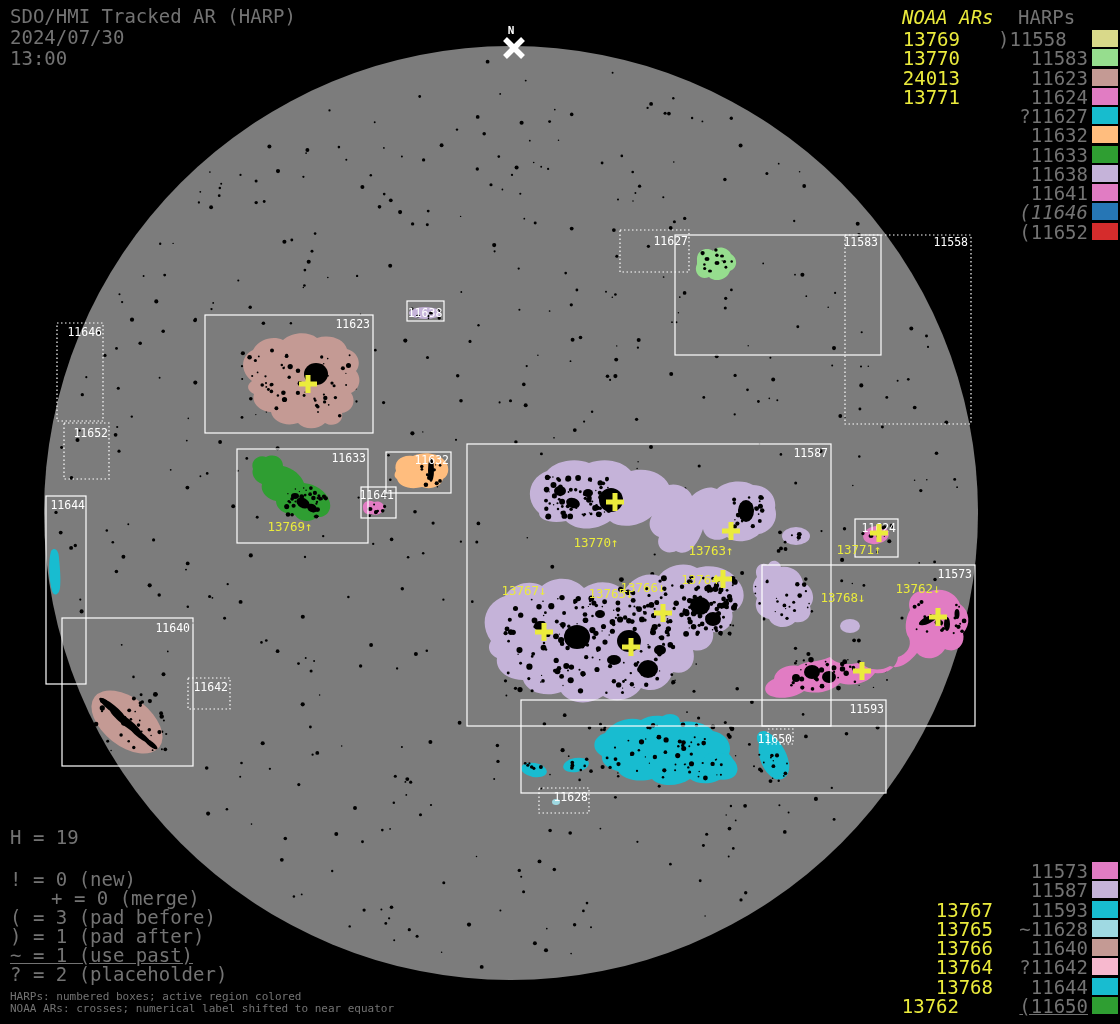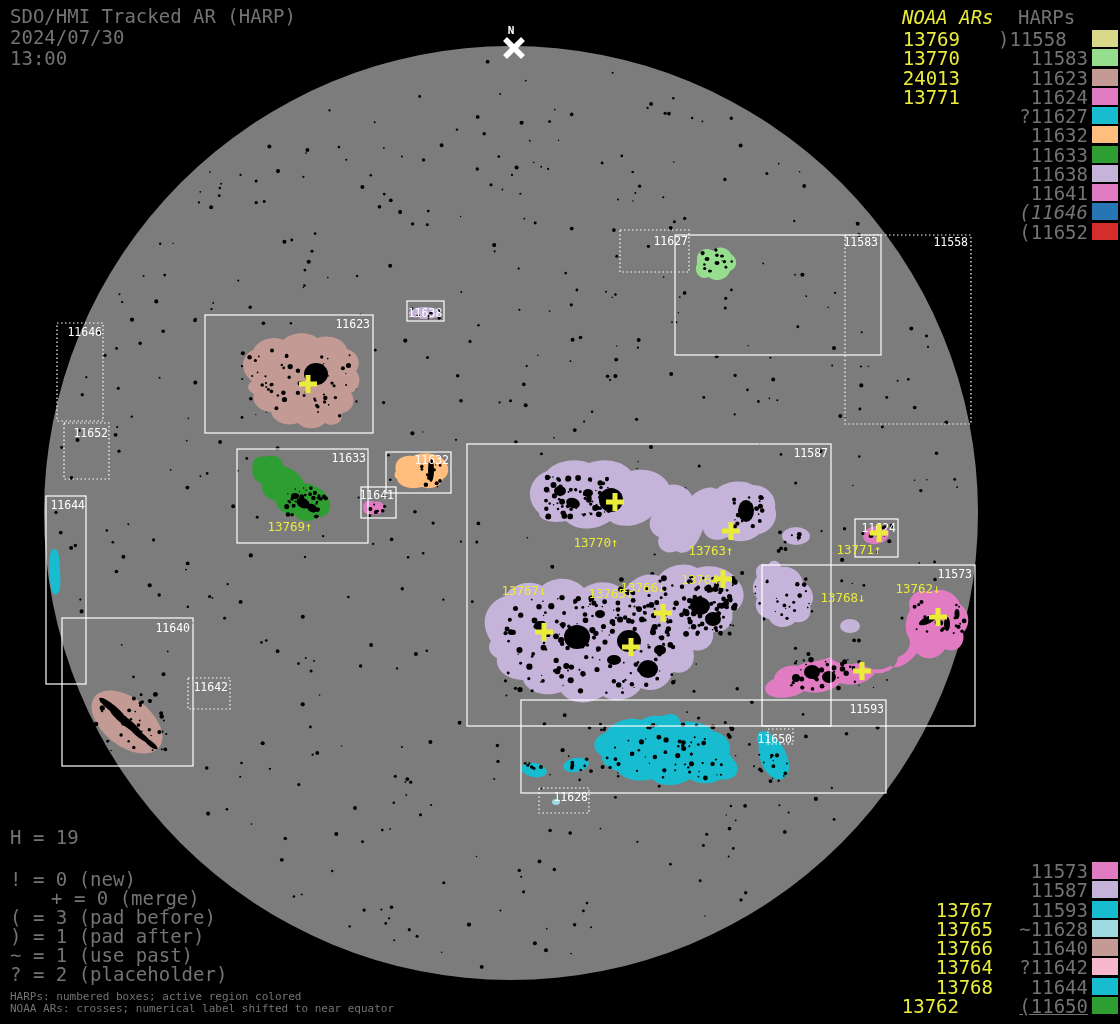--- a/index.html
+++ b/index.html
@@ -1526,20 +1526,20 @@
       <div class="abs white mono19" style="left: 998px; top: 995.75px; width: 90px; text-align: right; text-decoration: underline;">(11650</div>
       <div class="swatch" style="left: 1092px; top: 996.75px; background: rgb(47, 158, 50);"></div>
     </div>
 
   <div class="abs white mono19" style="left:10px;top:827px;">H = 19</div>
   <div id="stats-lines">
       <div class="abs white mono19" style="left: 10px; top: 869px;">! = 0 (new)</div>
       <div class="abs white mono19" style="left: 10px; top: 888px; margin-left: 41px;">+ = 0 (merge)</div>
       <div class="abs white mono19" style="left: 10px; top: 907px;">( = 3 (pad before)</div>
       <div class="abs white mono19" style="left: 10px; top: 926px;">) = 1 (pad after)</div>
-      <div class="abs white mono19" style="left: 10px; top: 945px;">~ = 1 (use past)</div>
+      <div class="abs white mono19" style="left: 10px; top: 945px; text-decoration: underline;">~ = 1 (use past)</div>
       <div class="abs white mono19" style="left: 10px; top: 964px;">? = 2 (placeholder)</div>
     </div>
   <div id="footer-lines">
       <div class="abs white mono11" style="left: 10px; top: 991px;">HARPs: numbered boxes; active region colored</div>
       <div class="abs white mono11" style="left: 10px; top: 1002.8px;">NOAA ARs: crosses; numerical label shifted to near equator</div>
     </div>
 </div>
 
 </body></html>

